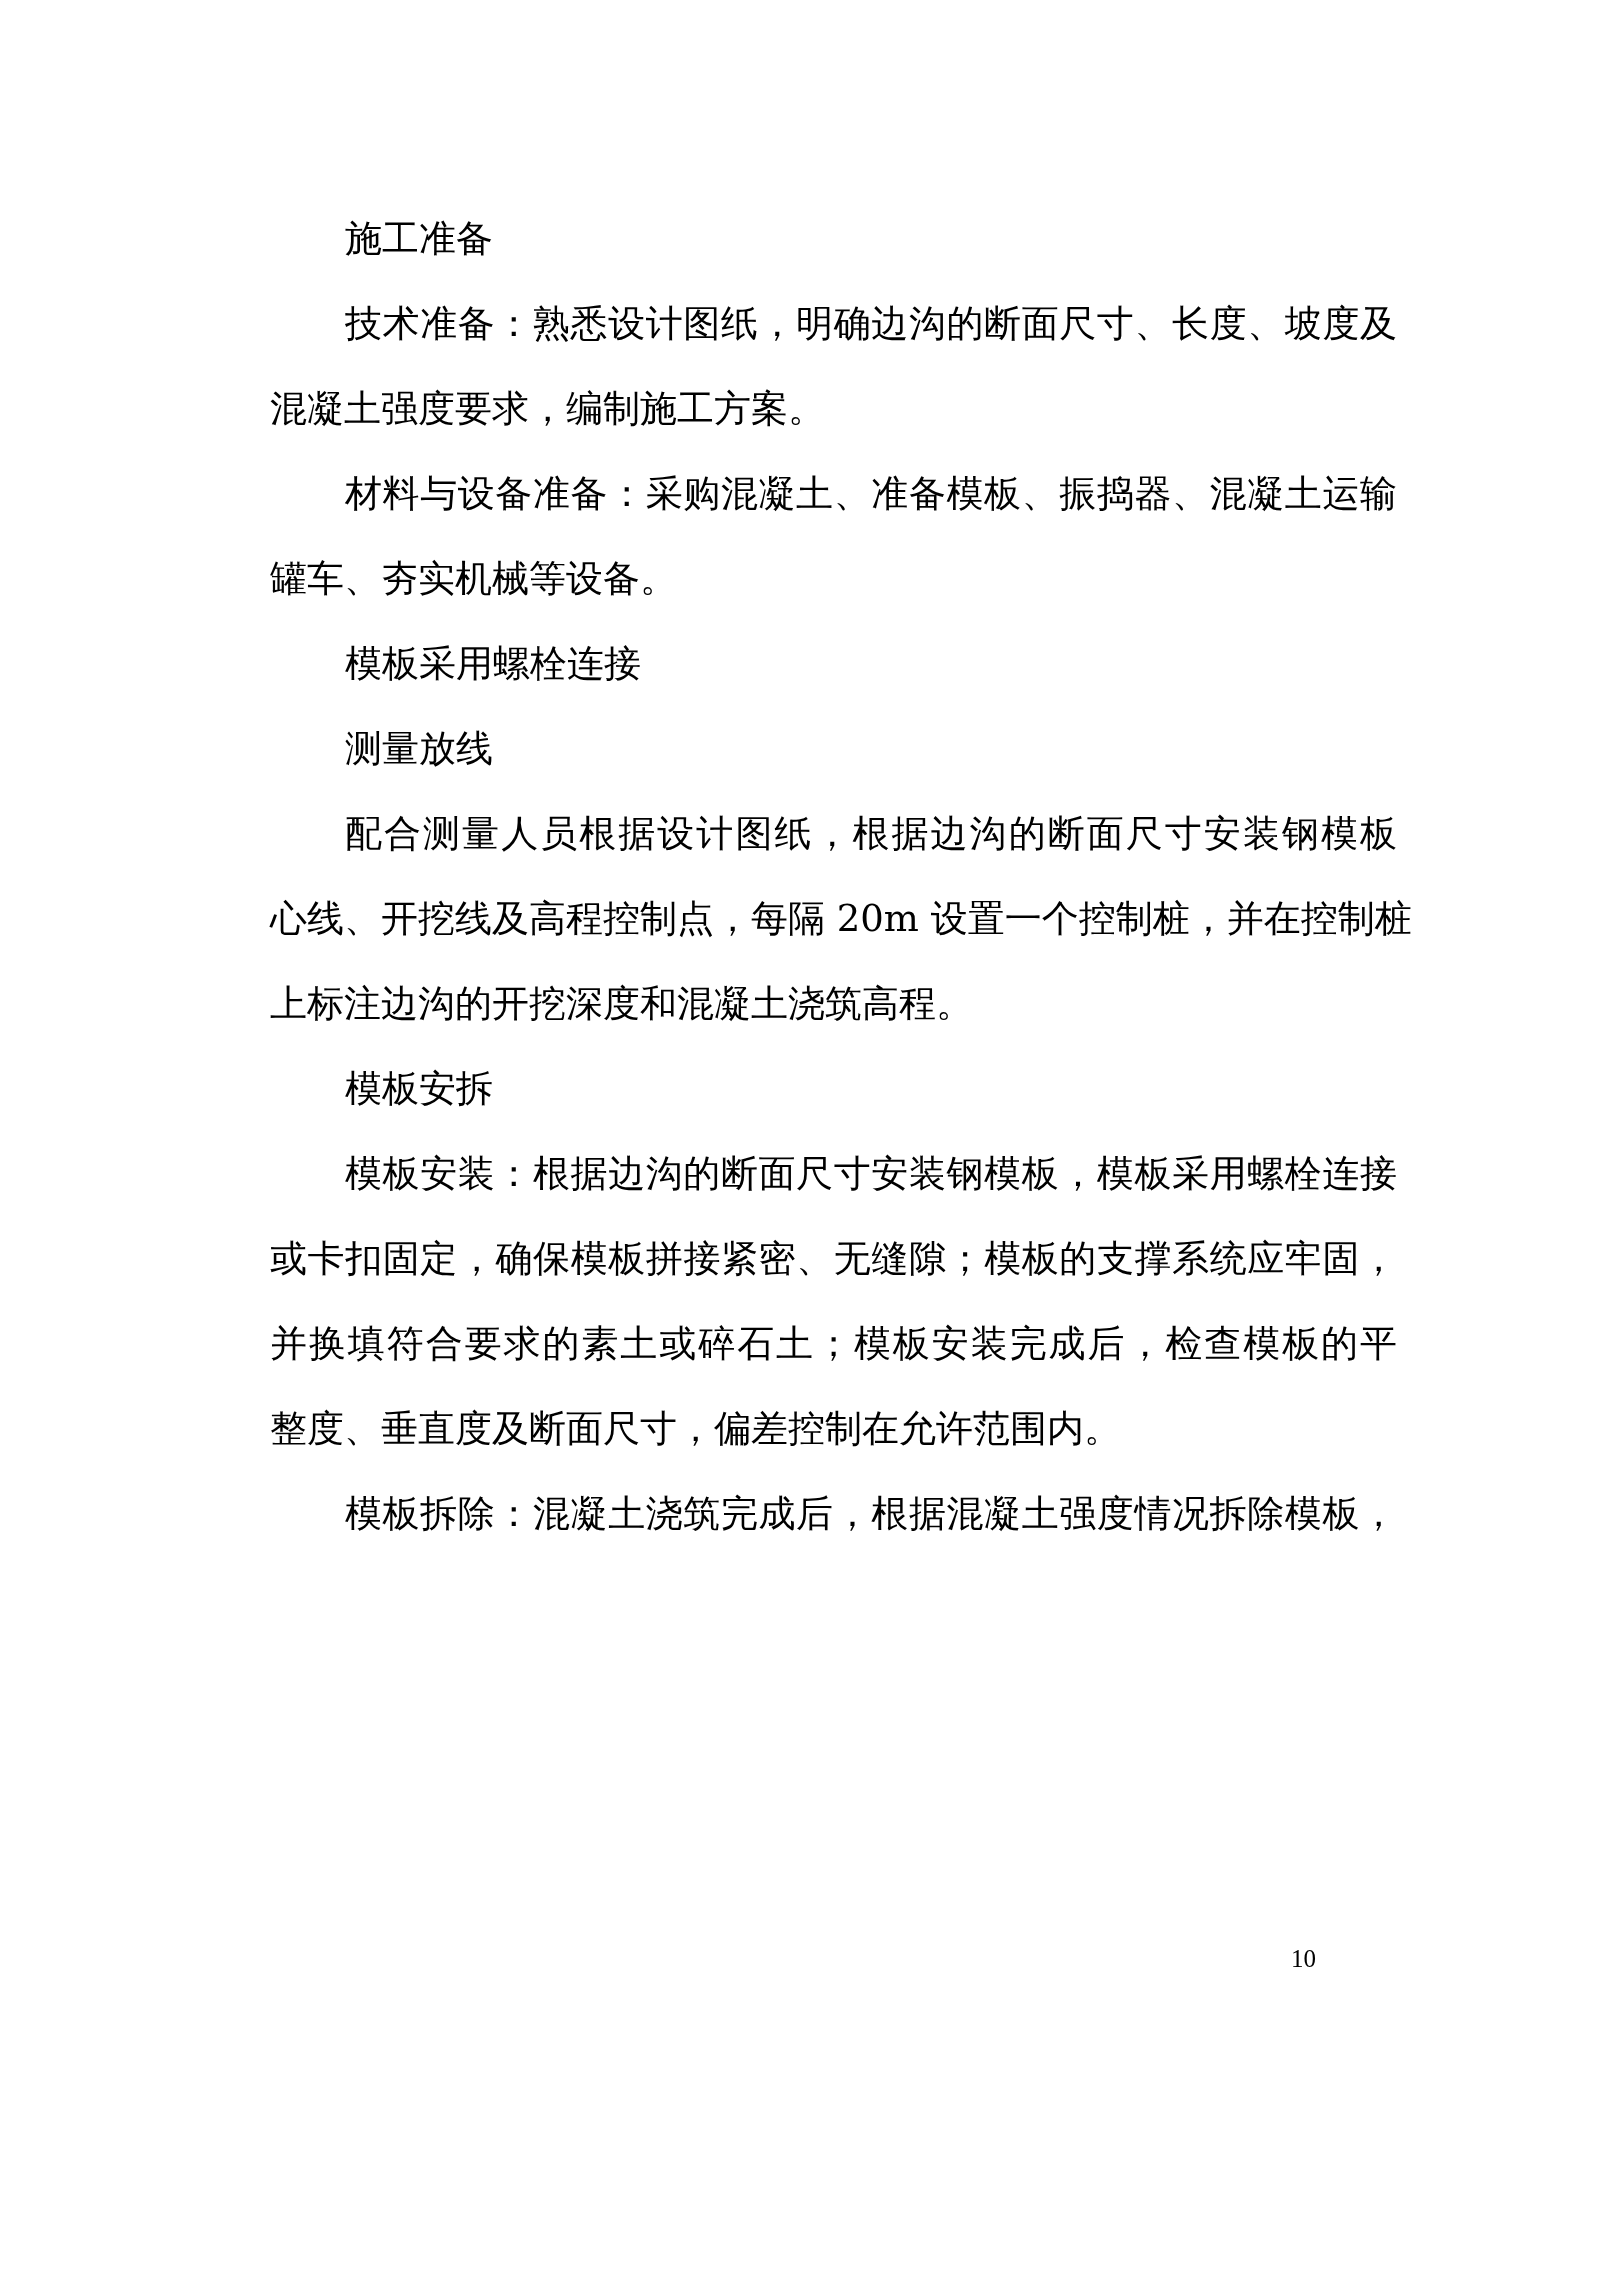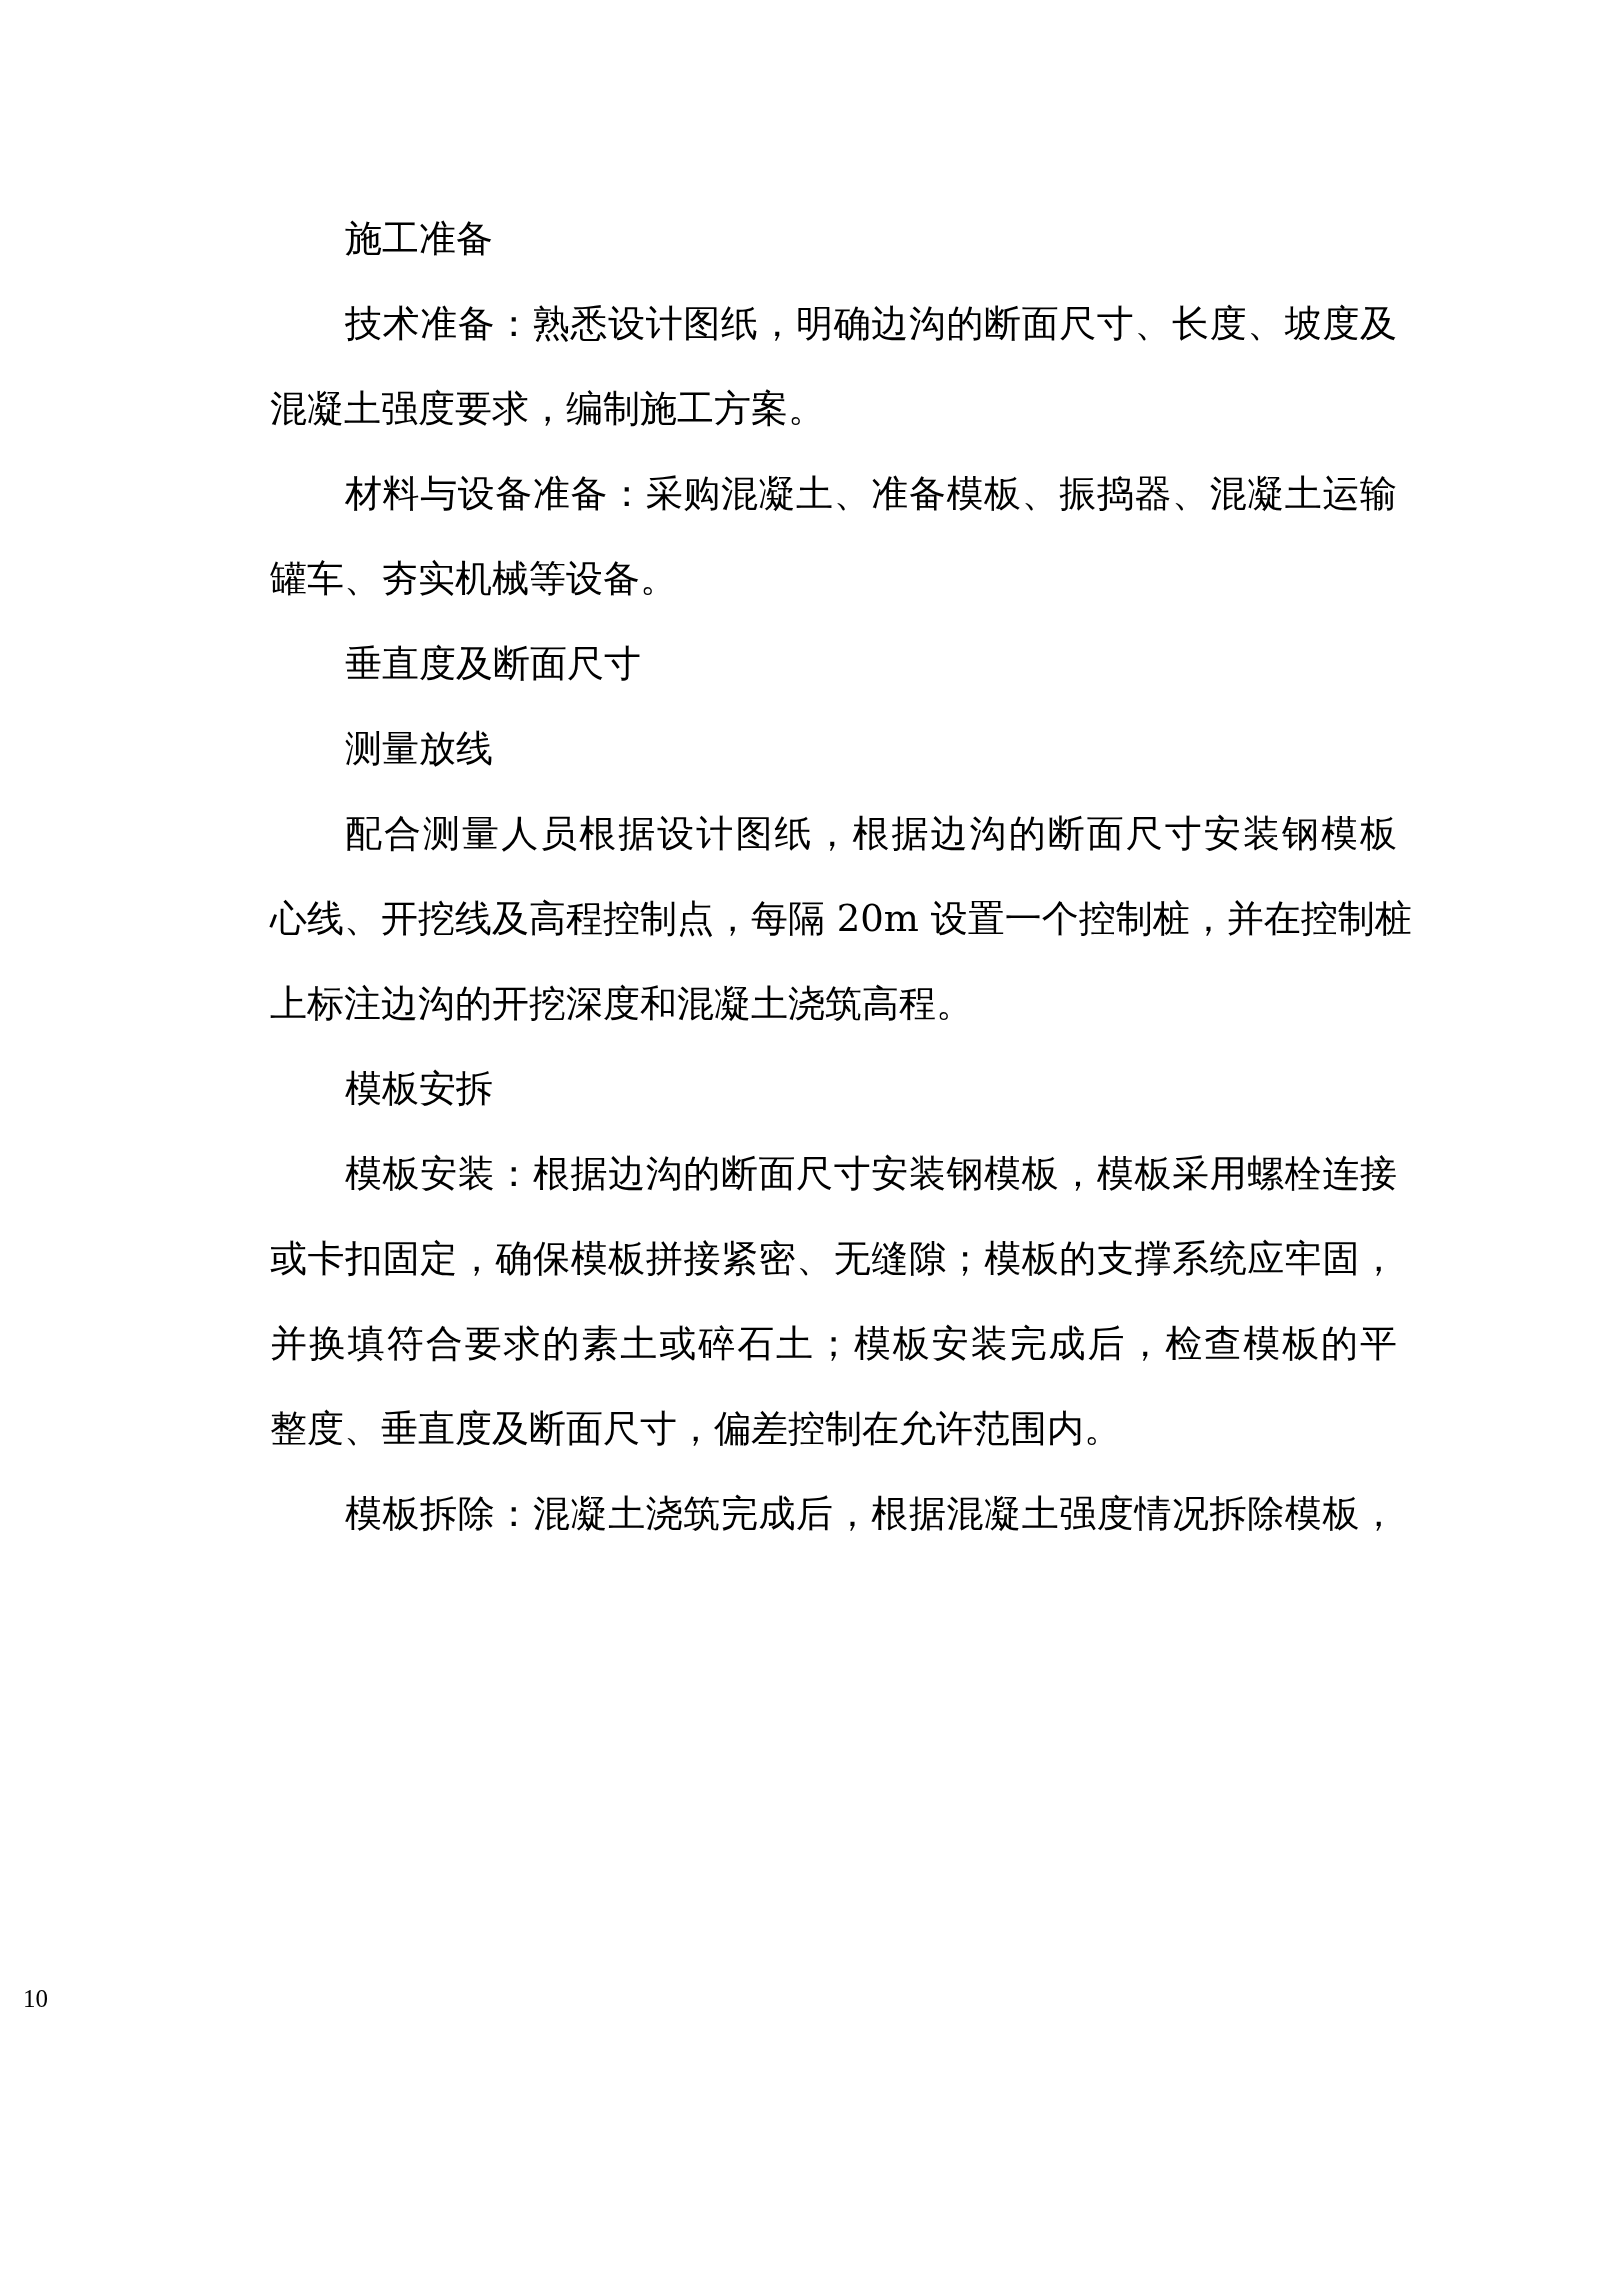--- a/index.html
+++ b/index.html
@@ -43,22 +43,22 @@
       padding-left: 75px;
     }
     .line.full {
       text-align: justify;
       text-align-last: justify;
     }
     .page-number {
       position: absolute;
       left: 0;
       width: 1293px;
-      top: 1984px;
-      text-align: left;
+      top: 1944px;
+      text-align: right;
       font-family: "Liberation Serif", "DejaVu Serif", serif;
       font-size: 25px;
       line-height: 29px;
       color: #000000;
     }
   </style>
 </head>
 <body>
 
 <div class="page">
@@ -67,21 +67,21 @@
     <div class="line indent">施工准备</div>
     <div class="paragraph">
       <div class="line indent full">技术准备：熟悉设计图纸，明确边沟的断面尺寸、长度、坡度及</div>
       <div class="line">混凝土强度要求，编制施工方案。</div>
     </div>
     <div class="paragraph">
       <div class="line indent full">材料与设备准备：采购混凝土、准备模板、振捣器、混凝土运输</div>
       <div class="line">罐车、夯实机械等设备。</div>
     </div>
 
-    <div class="line indent">垂直度及断面尺寸</div>
+    <div class="line indent">模板采用螺栓连接</div>
 
     <div class="line indent">测量放线</div>
     <div class="paragraph">
       <div class="line indent full">配合测量人员根据设计图纸，根据边沟的断面尺寸安装钢模板</div>
       <div class="line full">心线、开挖线及高程控制点，每隔 20m 设置一个控制桩，并在控制桩</div>
       <div class="line">上标注边沟的开挖深度和混凝土浇筑高程。</div>
     </div>
 
     <div class="line indent">模板安拆</div>
     <div class="paragraph">

